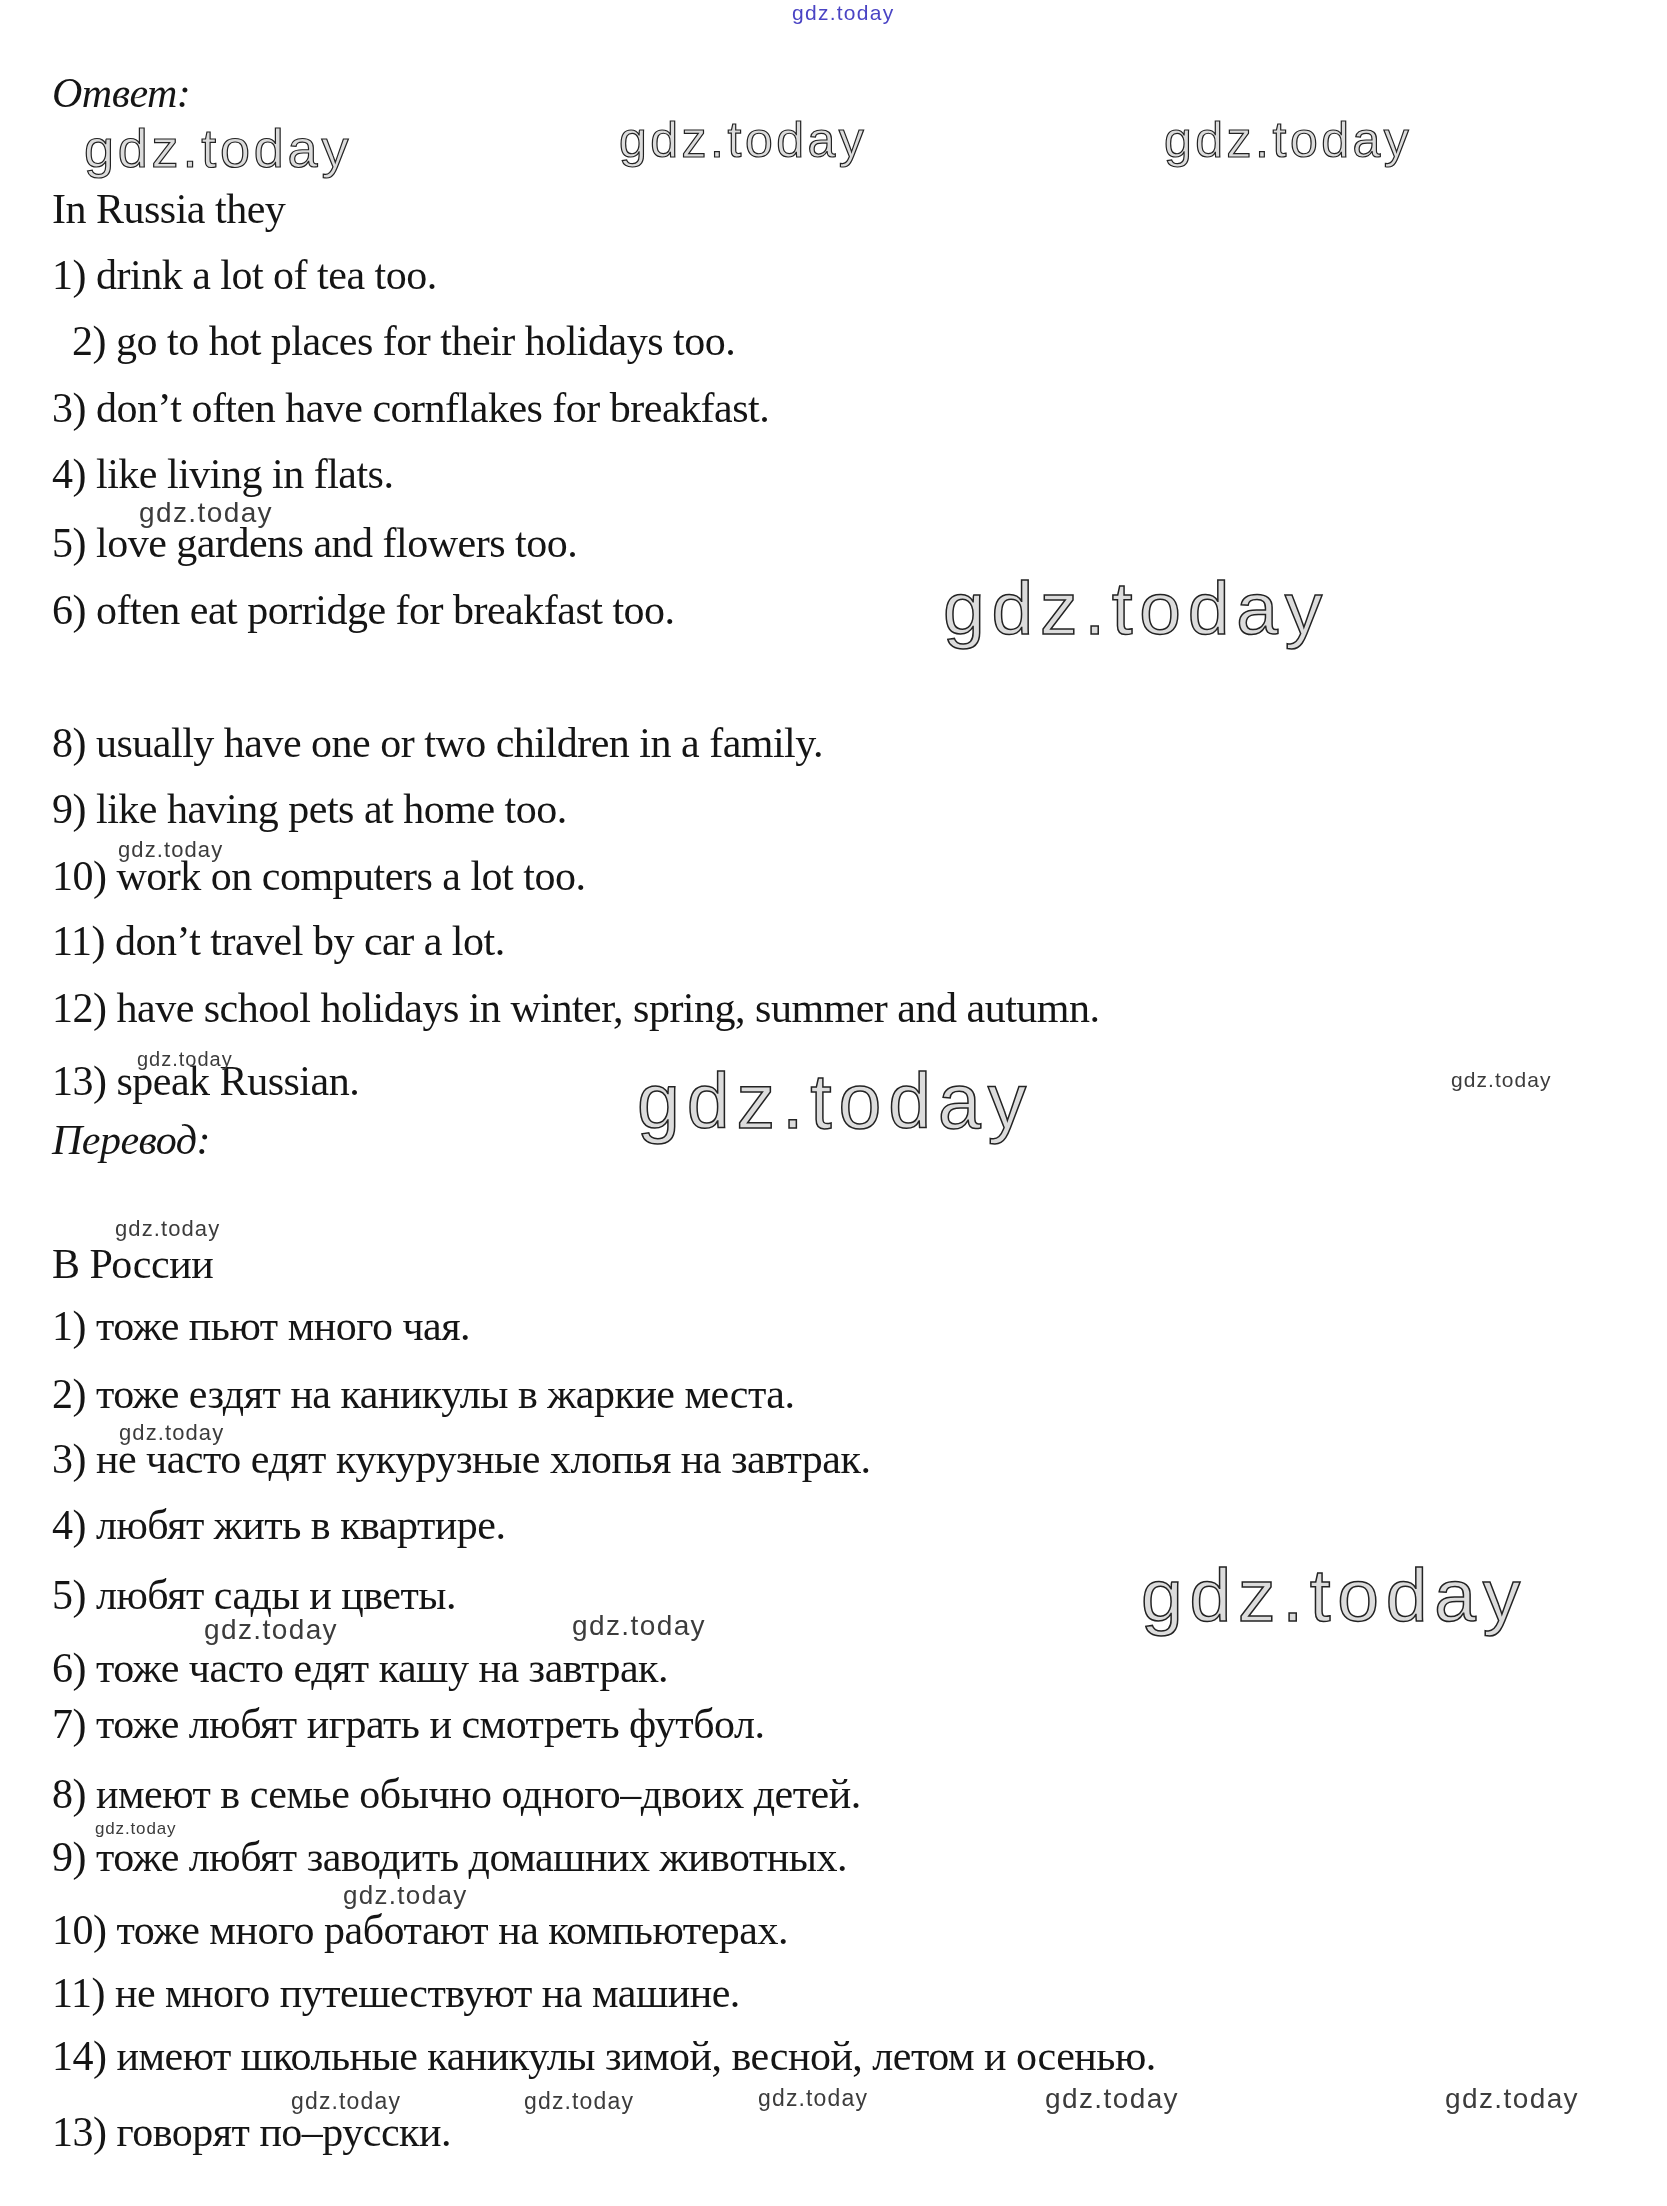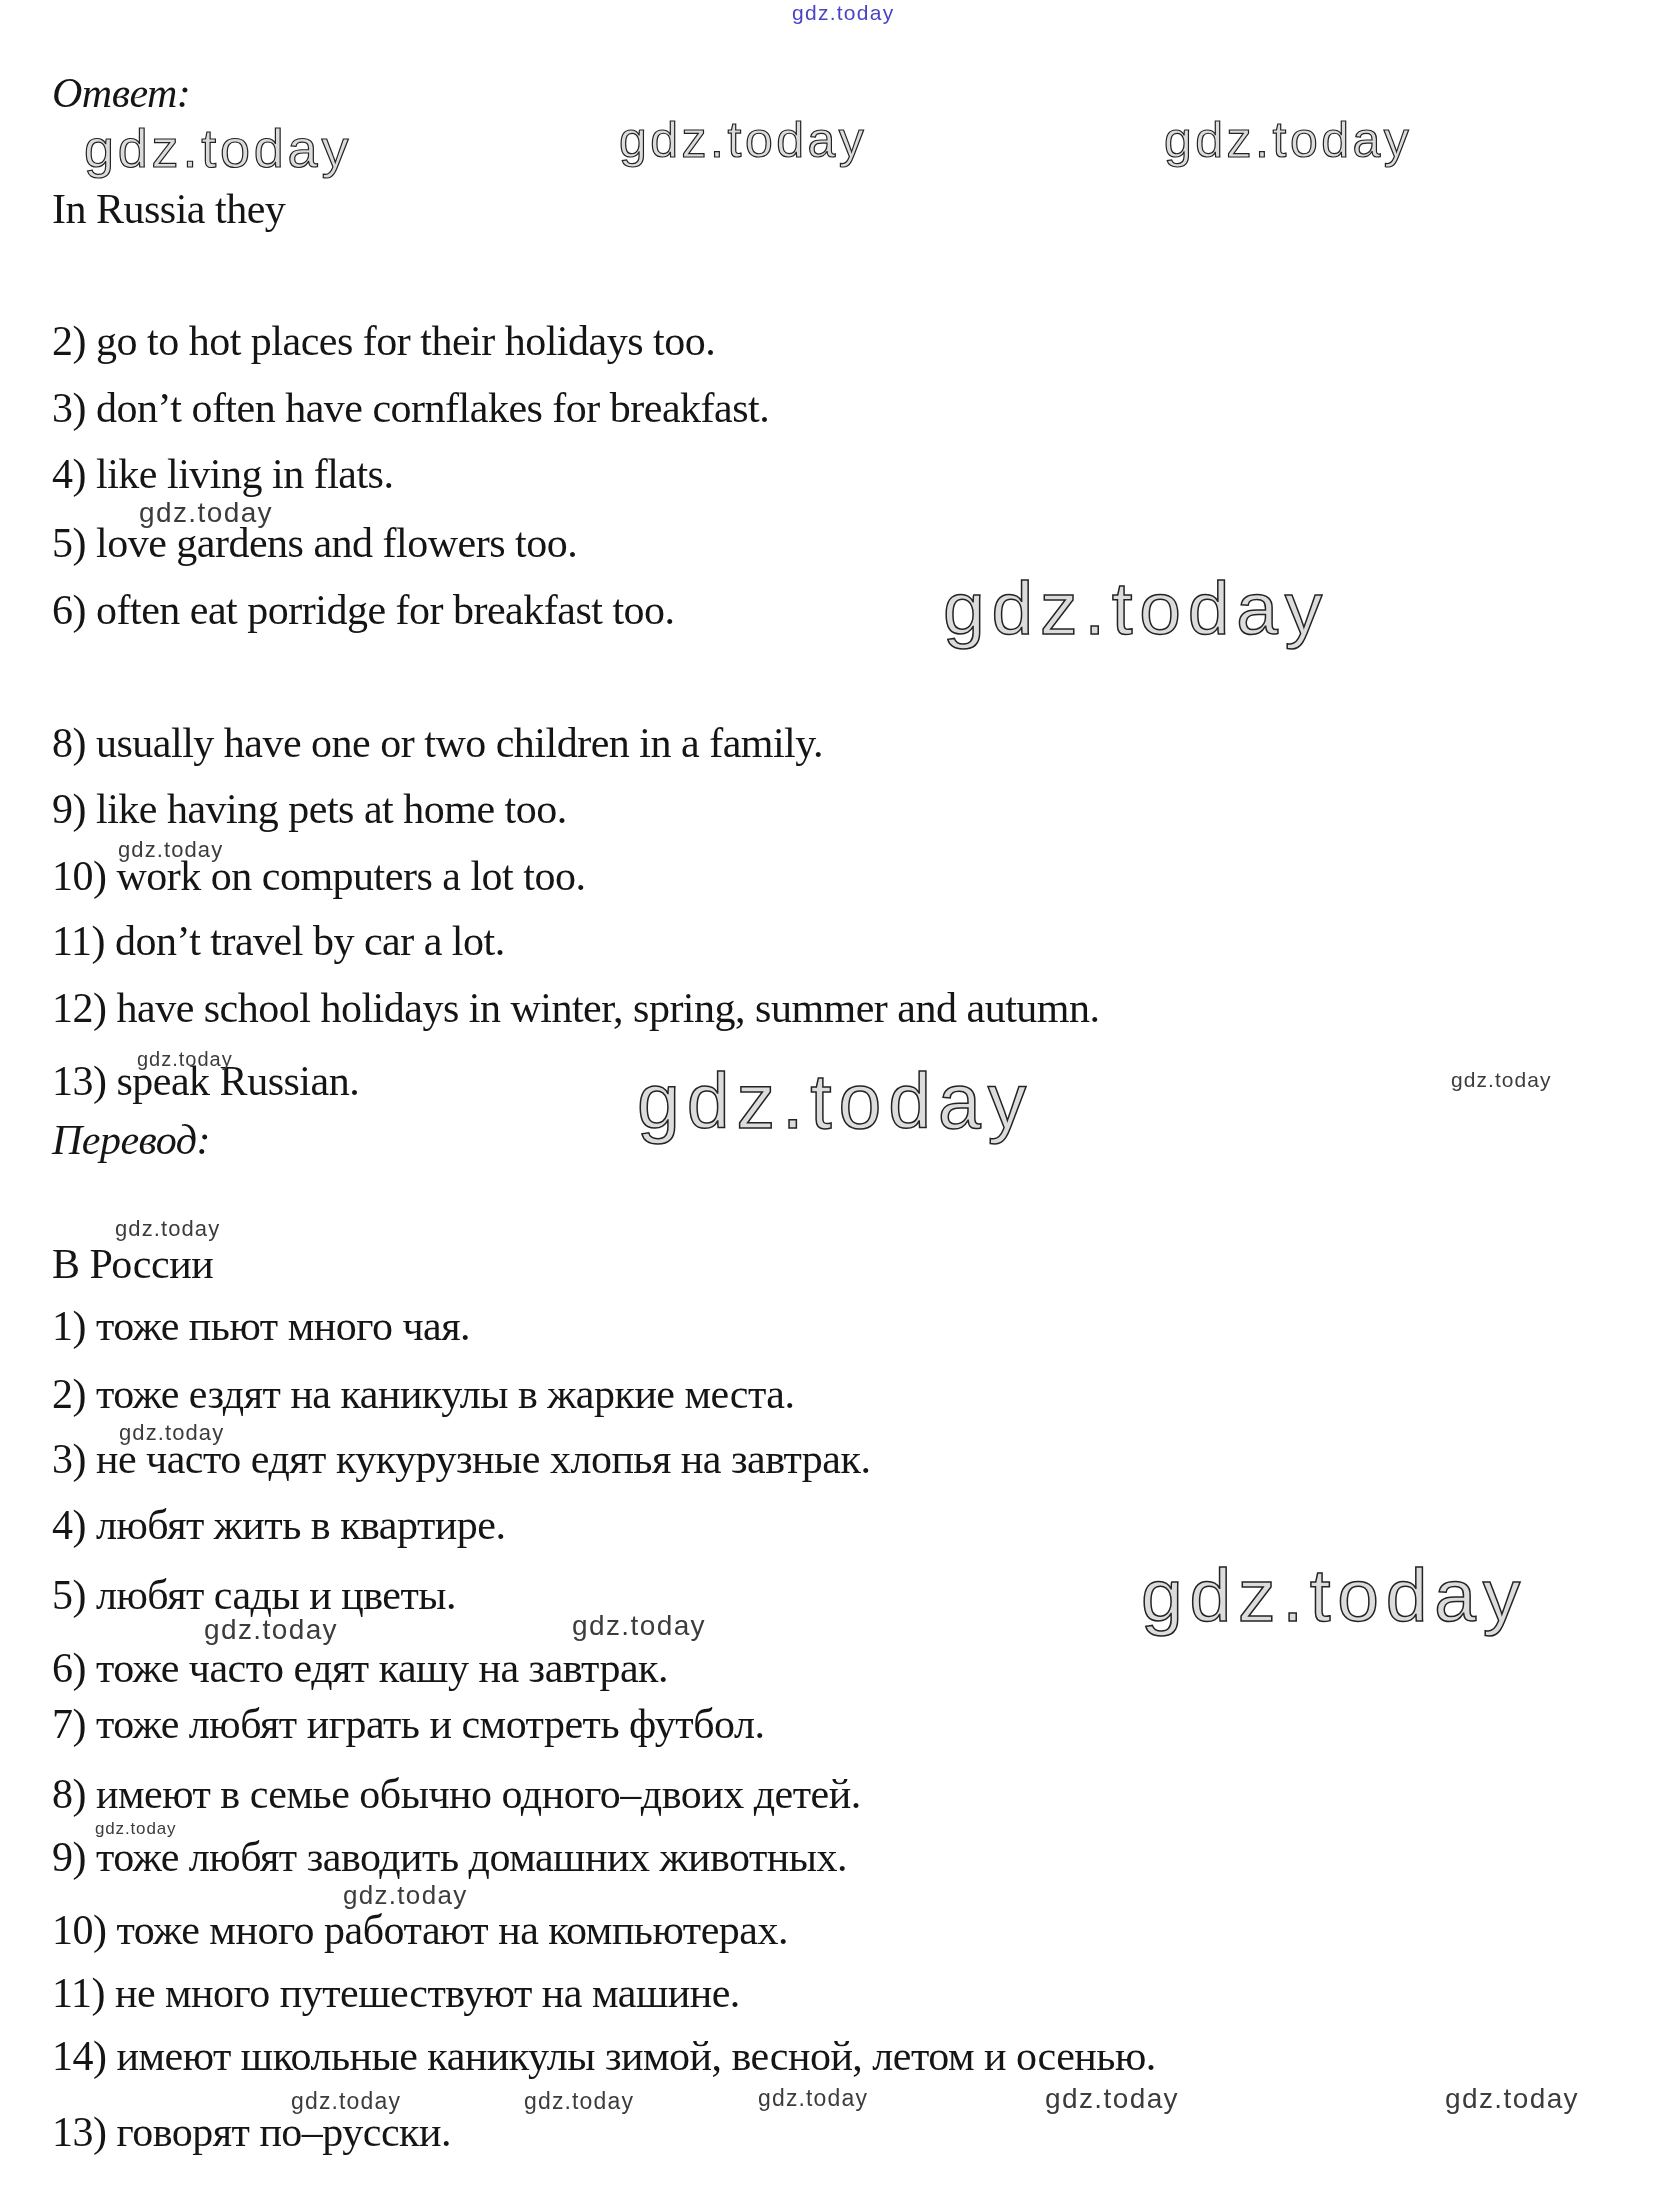--- a/index.html
+++ b/index.html
@@ -54,21 +54,22 @@
   }
 </style>
 </head>
 <body>
 
 <div class="page">
 
   <div class="line heading" style="top:71px;">Ответ:</div>
   <div class="line" style="top:187px;">In Russia they</div>
 
-  <div class="line" style="top:319px;">2) go to hot places for their holidays too.</div>
+  <div class="line" style="top:253px;">1) drink a lot of tea too.</div>
+  <div class="line" style="top:319px;margin-left:20px;">2) go to hot places for their holidays too.</div>
   <div class="line" style="top:386px;">3) don’t often have cornflakes for breakfast.</div>
   <div class="line" style="top:452px;">4) like living in flats.</div>
   <div class="line" style="top:521px;">5) love gardens and flowers too.</div>
   <div class="line" style="top:588px;">6) often eat porridge for breakfast too.</div>
   <div class="line" style="top:721px;">8) usually have one or two children in a family.</div>
   <div class="line" style="top:787px;">9) like having pets at home too.</div>
   <div class="line" style="top:854px;">10) work on computers a lot too.</div>
   <div class="line" style="top:919px;">11) don’t travel by car a lot.</div>
   <div class="line" style="top:986px;">12) have school holidays in winter, spring, summer and autumn.</div>
   <div class="line" style="top:1059px;">13) speak Russian.</div>

